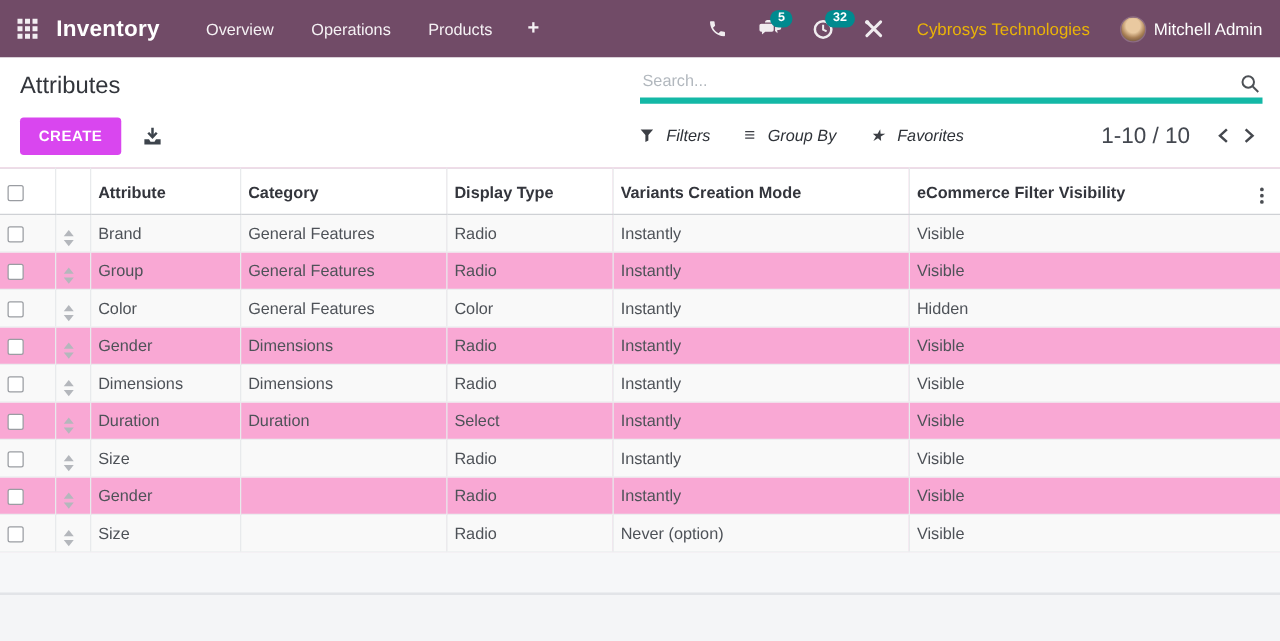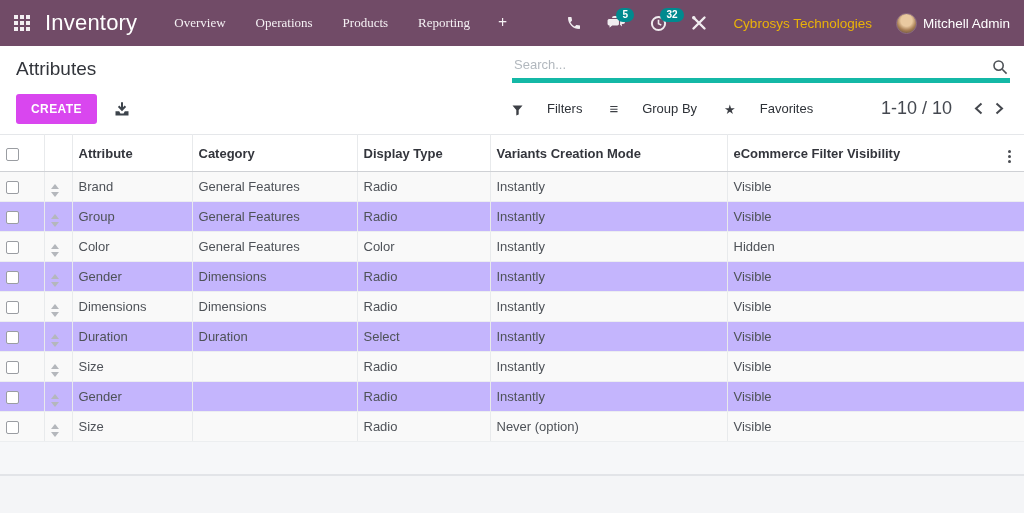--- a/index.html
+++ b/index.html
@@ -5,22 +5,22 @@
   * { margin:0; padding:0; box-sizing:border-box; }
   html,body { width:1024px; height:513px; overflow:hidden; background:#f4f5f7;
               font-family:"Liberation Sans", sans-serif; }
 
   
   .navbar { height:46px; background:#714B67; display:flex; align-items:center;
             padding:0 14px; color:#fff; }
   .apps-grid { display:grid; grid-template-columns:repeat(3,4px); grid-template-rows:repeat(3,4px);
                gap:2px; margin-right:15px; cursor:pointer; }
   .apps-grid span { background:#f3eef2; width:4px; height:4px; }
-  .brand { font-size:22px; font-weight:400; margin-right:22px; letter-spacing:.2px; cursor:pointer; }
-  .nav-menu { display:flex; align-items:center; height:100%;font-family:Liberation Serif, serif; }
+  .brand { font-size:18px; font-weight:700; margin-right:22px; letter-spacing:.2px; cursor:pointer; }
+  .nav-menu { display:flex; align-items:center; height:100%; }
   .nav-item { font-size:13px; padding:0 15px; height:100%; display:flex; align-items:center;
               cursor:pointer; color:#f5f1f4; }
   .nav-plus { font-size:16px; font-weight:700; padding:0 13px; cursor:pointer; }
   .nav-right { margin-left:auto; display:flex; align-items:center; }
   .sys-icon { position:relative; margin-left:24px; cursor:pointer; display:flex; align-items:center; }
   .badge { position:absolute; top:-7px; left:10px; background:#008a8f; color:#fff;
            font-size:10px; font-weight:700; border-radius:9px; padding:2px 6px; line-height:1; }
   .company { font-size:13.5px; margin-left:26px; cursor:pointer; color:#eab308; }
   .user-block { display:flex; align-items:center; margin-left:24px; cursor:pointer;justify-content:center; }
   .avatar { width:21px; height:21px; border-radius:50%;
@@ -37,30 +37,30 @@
   .search-box input { border:none; outline:none; width:100%; font-size:13px; color:#333;
                       font-family:"Liberation Sans", sans-serif; padding:0 24px 4px 2px; }
   .search-box input::placeholder { color:#b2b8be; }
   .search-glass { position:absolute; right:2px; top:4px; }
   .cp-row2 { display:flex; align-items:center; margin-top:10px; height:29px; }
   .btn-create { background:#d946ef; color:#fff; border:none; font-size:12px; font-weight:700;
                 letter-spacing:.4px; padding:8px 15px; border-radius:3px; cursor:pointer;
                 font-family:"Liberation Sans", sans-serif; }
   .export-btn { margin-left:17px; cursor:pointer; display:flex; align-items:center; }
   .cp-right { width:498px; margin-left:auto; display:flex; align-items:center; }
-  .sc-item { display:flex; align-items:flex-end; font-size:13px; color:#2e3238; margin-right:27px;
-             cursor:pointer; gap:24px; }
+  .sc-item { display:flex; align-items:center; font-size:13px; color:#2e3238; margin-right:27px;
+             cursor:pointer; gap:10px;font-style:italic; }
   .icon-bars { font-size:15px; color:#3c3f45; line-height:1; }
   .icon-star { font-size:13px; color:#3c3f45; line-height:1; }
   .pager { margin-left:auto; display:flex; align-items:center; }
   .pager-text { font-size:18px; color:#444850; margin-right:16px; }
   .pg-btn { cursor:pointer; display:flex; align-items:center; padding:2px 6px; }
 
   
-  table.list { width:1024px; table-layout:fixed; border-collapse:collapse; background:#c4b5fd;
+  table.list { width:1024px; table-layout:fixed; border-collapse:collapse; background:#f9a8d4;
                font-size:13px; color:#4e5258;padding-left:32px; }
   table.list thead th { height:37px; text-align:left; font-weight:700; color:#33353c;
                         padding:0 6px; border-top:1px solid #e5e7ea; border-bottom:1px solid #cfd1d5;
                         background:#fff; }
   table.list tbody td { height:30px; padding:0 6px; border-bottom:1px solid #eceef0; }
   table.list th:nth-child(-n+6), table.list td:nth-child(-n+6) { border-right:1px solid #e8eaec; }
   tr.odd td { background:#f9f9f9; }
   .col-sel   { width:44px; }
   .col-hdl   { width:28px; }
   .col-attr  { width:120px; }
@@ -96,21 +96,20 @@
       <span></span>
       <span></span>
       <span></span>
       <span></span>
   </div>
   <div class="brand">Inventory</div>
   <div class="nav-menu">
     <div class="nav-item">Overview</div>
     <div class="nav-item">Operations</div>
     <div class="nav-item">Products</div>
-    <div class="nav-item">Reporting</div>
     <div class="nav-item nav-plus">+</div>
   </div>
 
   <div class="nav-right">
     <div class="sys-icon">
       <svg width="16" height="16" viewBox="0 0 24 24">
         <path d="M6.62 10.79c1.44 2.83 3.76 5.14 6.59 6.59l2.2-2.21a.96.96 0 0 1 1.02-.24c1.12.37 2.33.57 3.57.57.55 0 1 .45 1 1V20c0 .55-.45 1-1 1-9.39 0-17-7.61-17-17 0-.55.45-1 1-1h3.5c.55 0 1 .45 1 1 0 1.25.2 2.45.57 3.57.11.35.03.74-.25 1.02l-2.2 2.2z" fill="#f0ecef"></path>
       </svg>
     </div>
     <div class="sys-icon">

